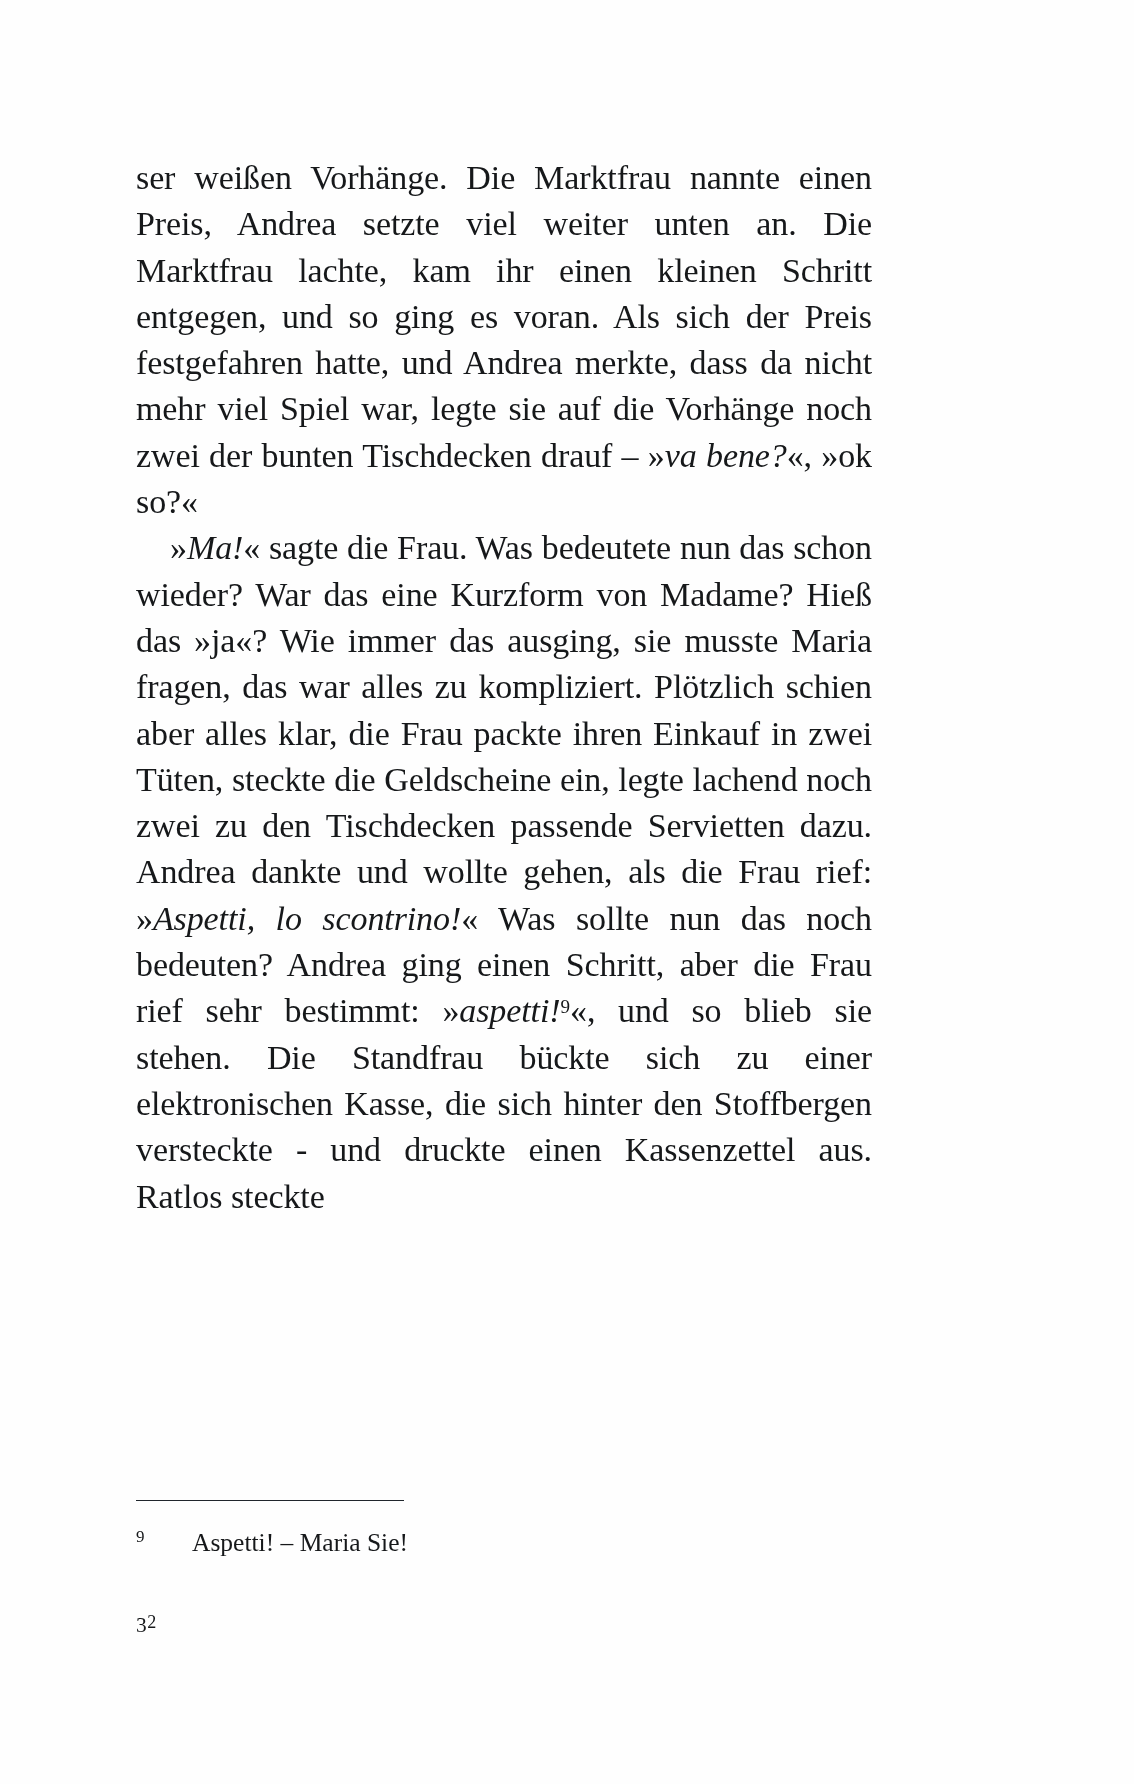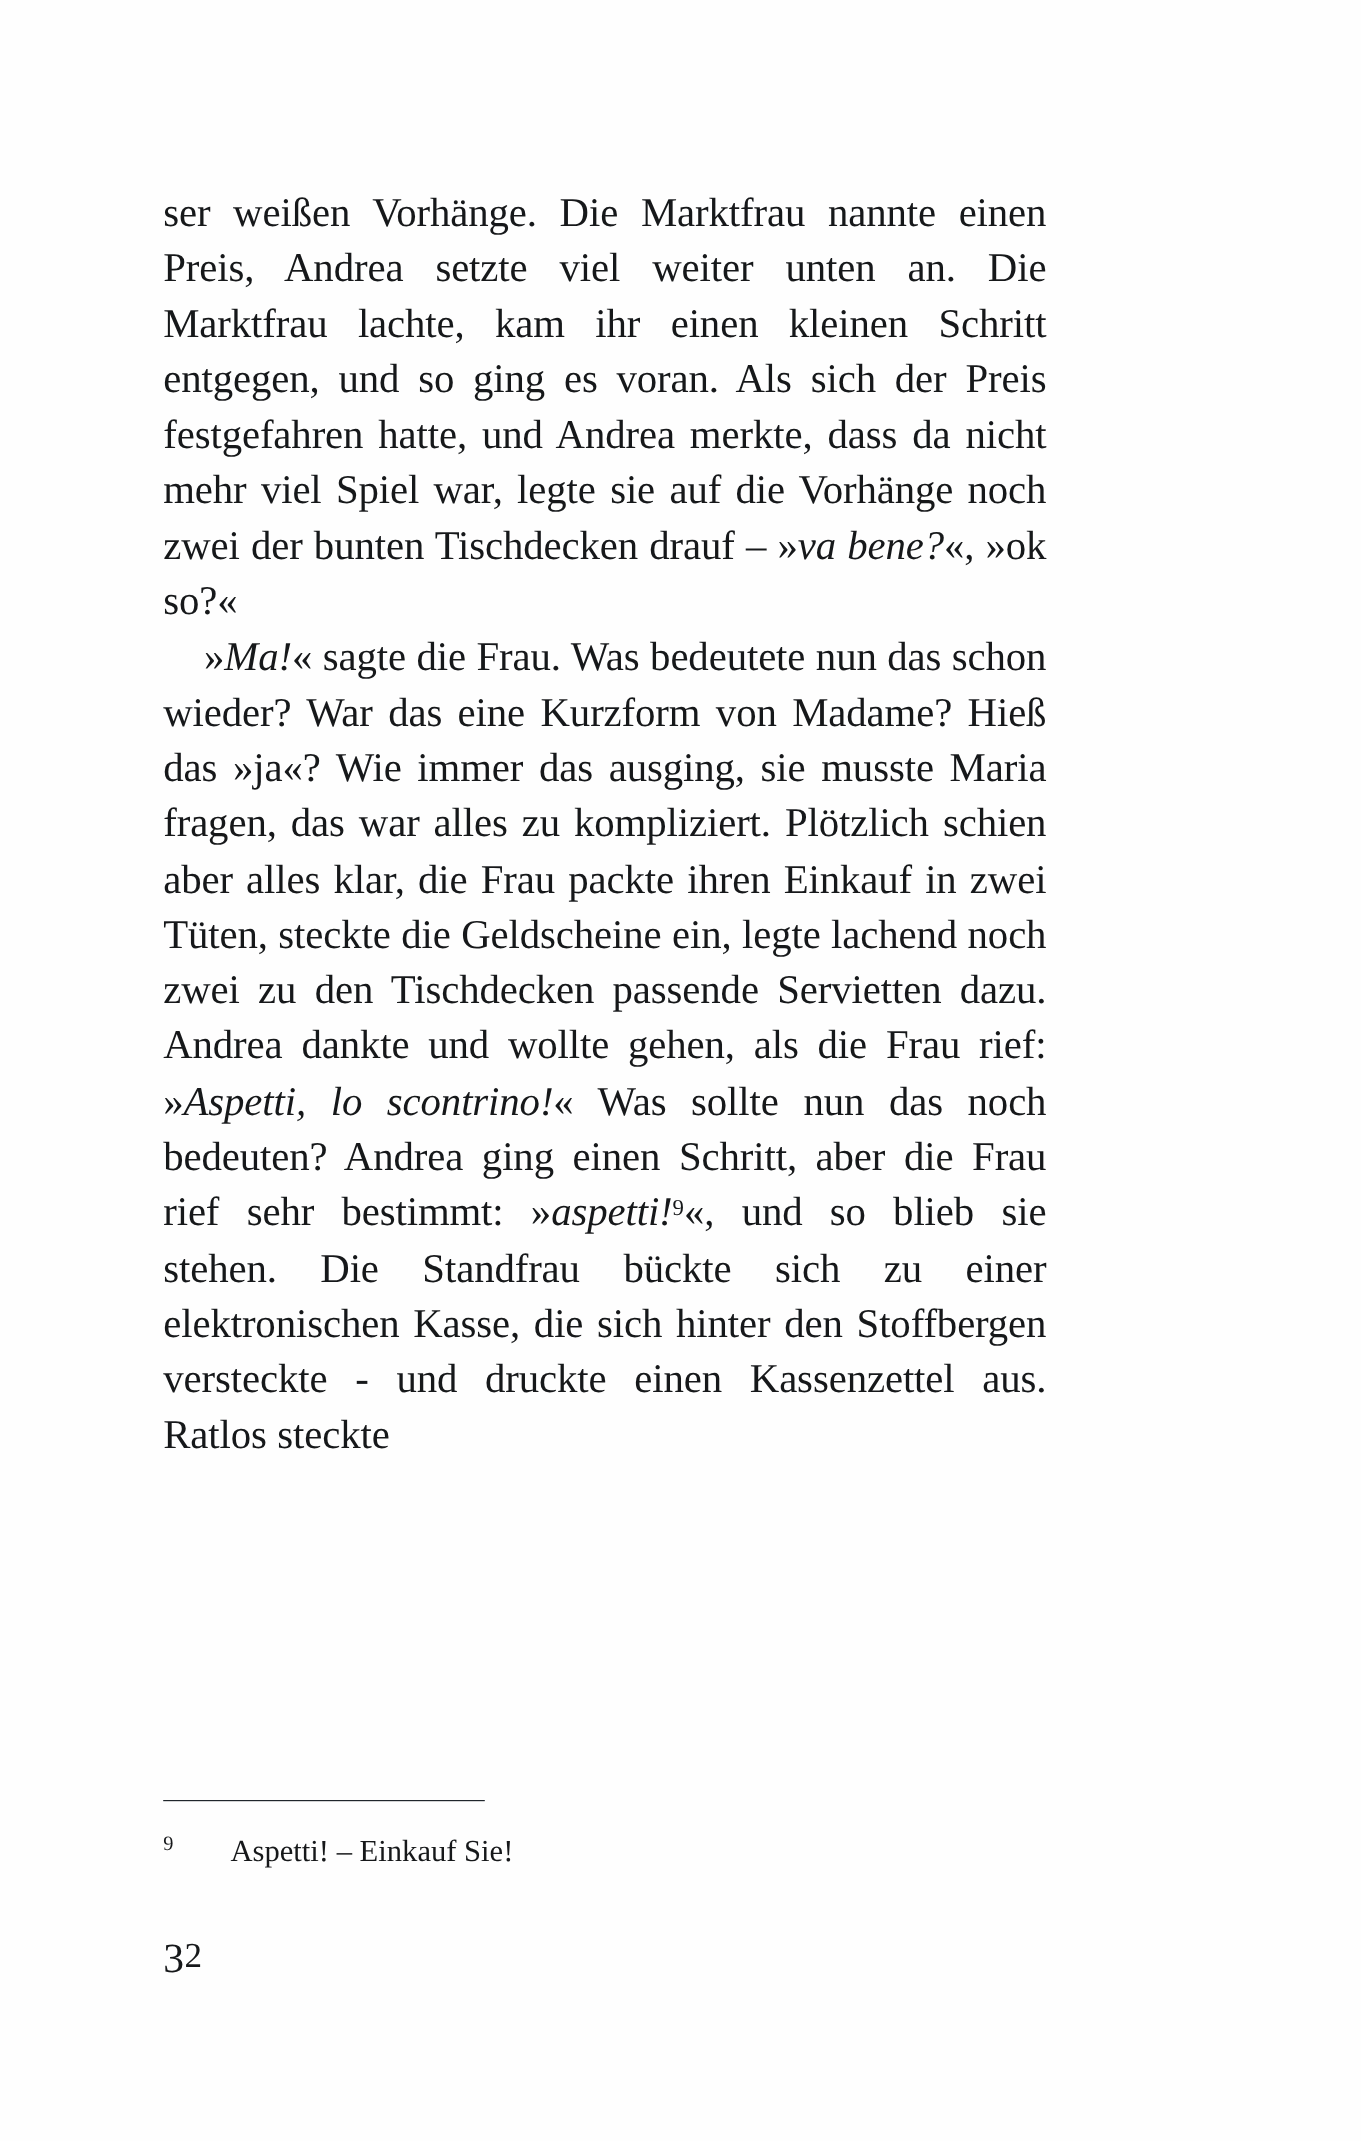--- a/index.html
+++ b/index.html
@@ -101,21 +101,21 @@
 
   .footnote-text {
     flex: 1 1 auto;
   }
 
   
   .folio {
     position: absolute;
     left: 136px;
     top: 1612px;
-    font-size: 34px;
+    font-size: 21px;
     line-height: 1;
     color: #16181a;
     letter-spacing: 0.5px;
   }
   .folio .d-desc {
     position: relative;
     top: 3px;
     font-size: 1.02em;
   }
   .folio .d-x {
@@ -134,19 +134,19 @@
     <p class="para ragged-last"><span>ser weißen Vorhänge. Die Marktfrau nannte einen Preis, Andrea setzte viel weiter unten an. Die Marktfrau lachte, kam ihr einen klei­nen Schritt entgegen, und so ging es voran. Als sich der Preis festgefahren hatte, und Andrea merkte, dass da nicht mehr viel Spiel war, leg­te sie auf die Vorhänge noch zwei der bunten Tischdecken drauf – »</span><i>va bene?</i><span>«, »ok so?«</span></p>
 
     <p class="para ragged-last"><span>»</span><i>Ma!</i><span>« sagte die Frau. Was bedeutete nun das schon wieder? War das eine Kurzform von Madame? Hieß das »ja«? Wie immer das aus­ging, sie musste Maria fragen, das war alles zu kompliziert. Plötzlich schien aber alles klar, die Frau packte ihren Einkauf in zwei Tüten, steckte die Geldscheine ein, legte lachend noch zwei zu den Tischdecken passende Servietten dazu. Andrea dankte und wollte gehen, als die Frau rief: »</span><i>Aspetti, lo scontrino!</i><span>« Was sollte nun das noch bedeuten? Andrea ging einen Schritt, aber die Frau rief sehr bestimmt: »</span><i>aspetti!</i><sup class="fn-ref">9</sup><span>«, und so blieb sie stehen. Die Stand­frau bückte sich zu einer elektronischen Kasse, die sich hinter den Stoffbergen versteckte - und druckte einen Kassenzettel aus. Ratlos steckte</span></p>
 
   </div>
 
   <div class="footnote-area">
     <hr class="footnote-rule">
     <div class="footnote">
       <span class="footnote-number">9</span>
-      <span class="footnote-text">Aspetti! – Einkauf Sie!</span>
+      <span class="footnote-text">Aspetti! – Maria Sie!</span>
     </div>
   </div>
 
   <div class="folio"><span class="d-desc">3</span><span class="d-x">2</span></div>
 
 </div>
 
 </body></html>

